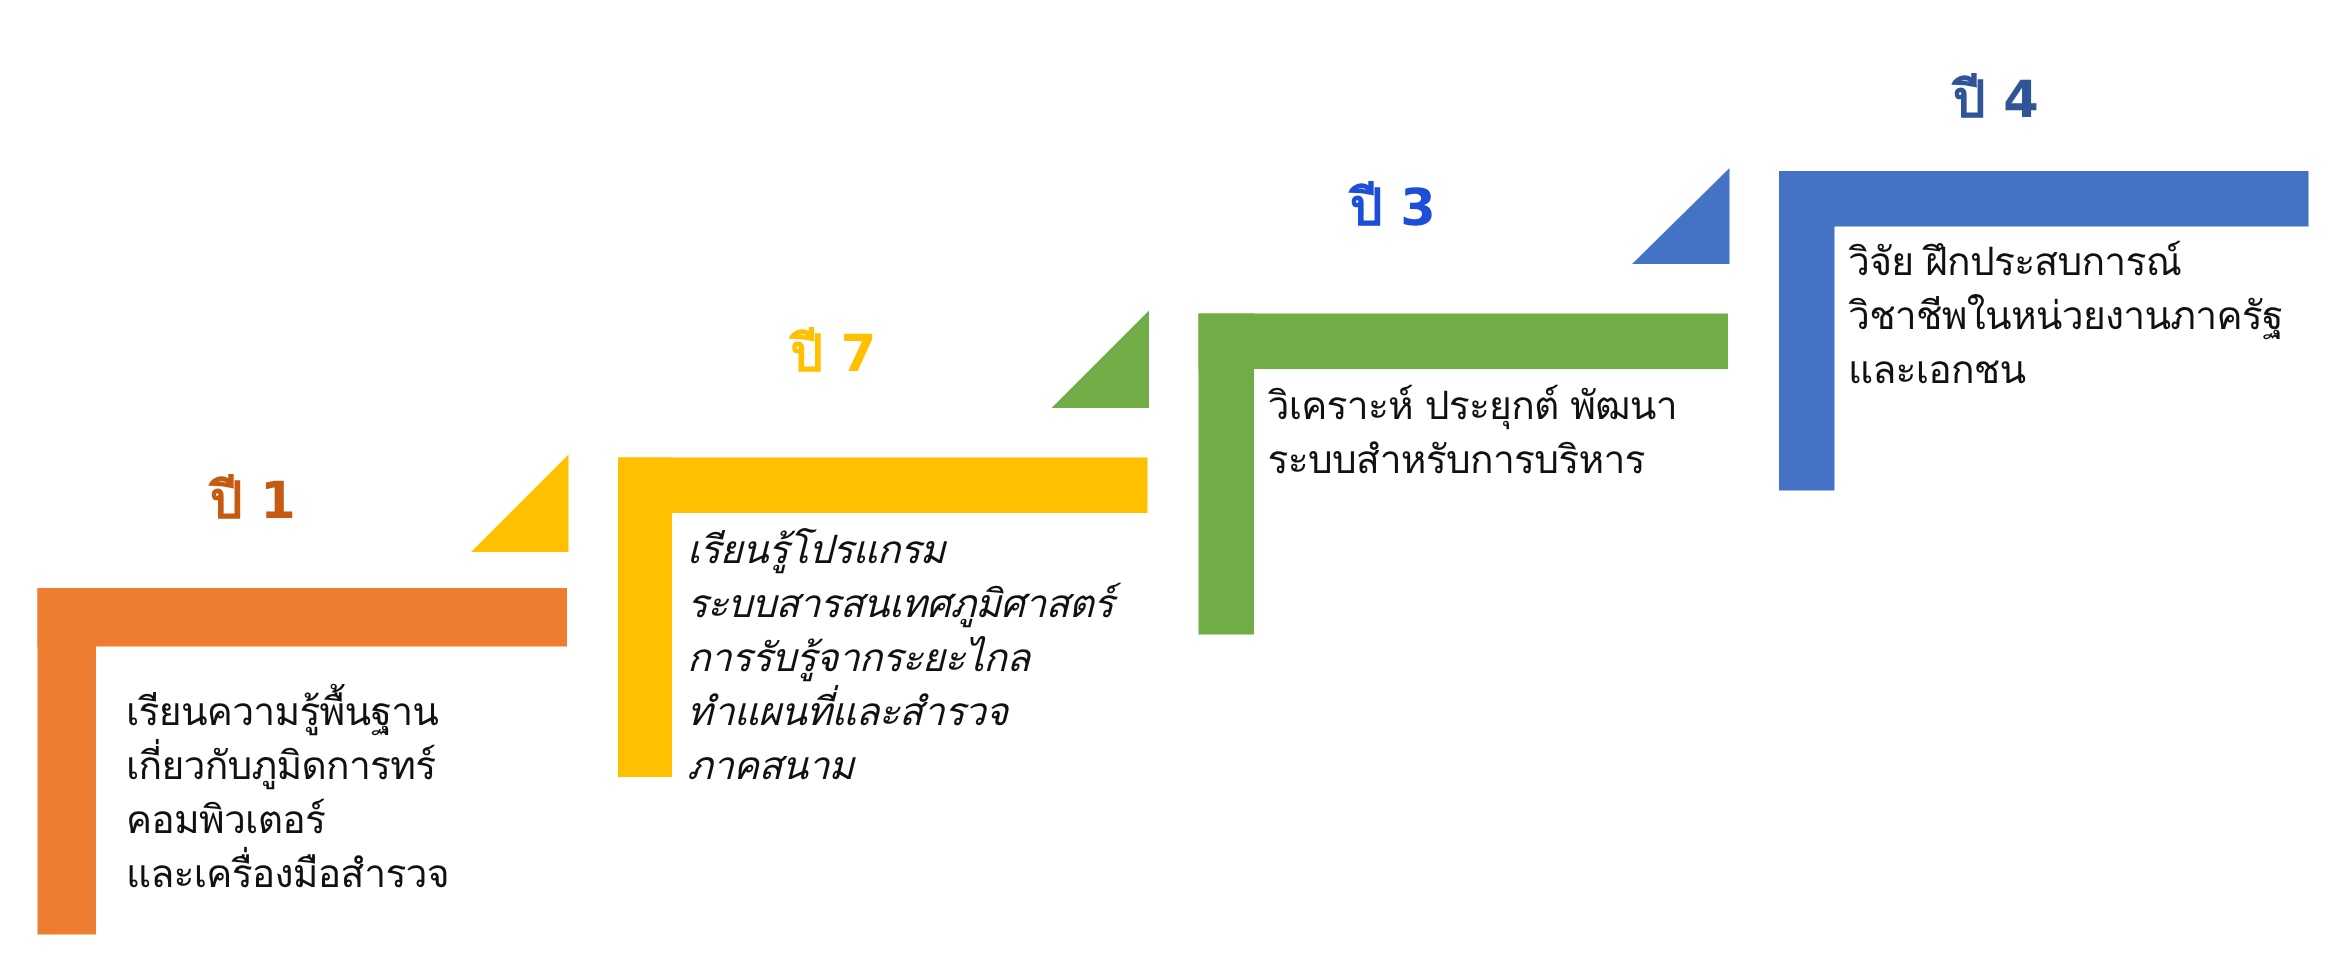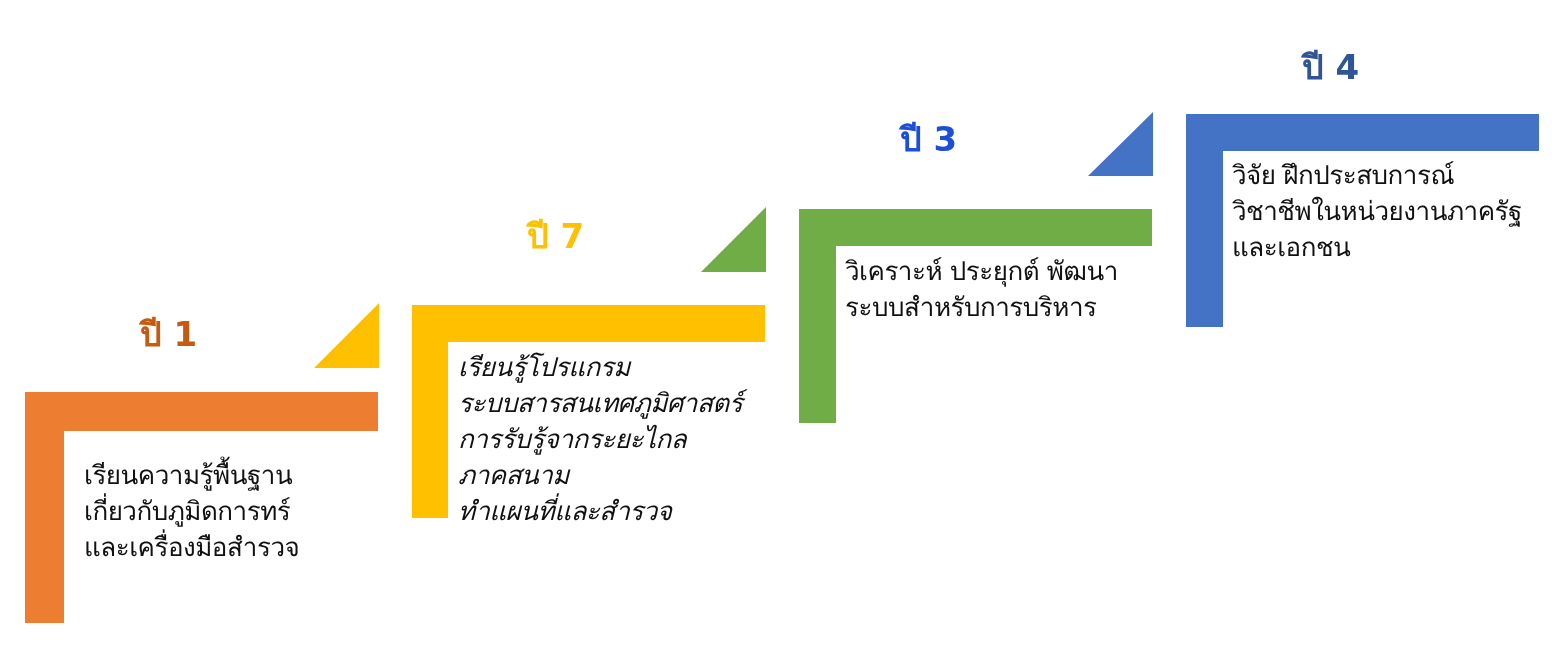--- a/index.html
+++ b/index.html
@@ -17,35 +17,36 @@
 <body>
 
 <div>
   <div class="year" style="left:140px; top:314px; width:120px; color:#C55A11;">ปี 1</div>
   <div class="tri" style="left:314px; top:303px; border-width:0 0 65px 65px; border-color:transparent transparent #FFC000 transparent;"></div>
   <div class="bar" style="left:25px; top:392px; width:353px; height:39px; background:#ED7D31;"></div>
   <div class="bar" style="left:25px; top:392px; width:39px; height:231px; background:#ED7D31;"></div>
   <div class="desc" style="left:84px; top:445px;margin-top:12px;">
     <div>เรียนความรู้พื้นฐาน</div>
     <div>เกี่ยวกับภูมิดการทร์</div>
+    <div>คอมพิวเตอร์</div>
     <div>และเครื่องมือสำรวจ</div>
   </div>
 </div>
 
 <div>
   <div class="year" style="left:527px; top:216px; width:120px; color:#FFC000;">ปี 7</div>
   <div class="tri" style="left:701px; top:207px; border-width:0 0 65px 65px; border-color:transparent transparent #70AD47 transparent;"></div>
   <div class="bar" style="left:412px; top:305px; width:353px; height:37px; background:#FFC000;"></div>
   <div class="bar" style="left:412px; top:305px; width:36px; height:213px; background:#FFC000;"></div>
   <div class="desc" style="left:458px; top:349px;font-style:italic;">
     <div>เรียนรู้โปรแกรม</div>
     <div>ระบบสารสนเทศภูมิศาสตร์</div>
     <div>การรับรู้จากระยะไกล</div>
+    <div>ทำแผนที่และสำรวจ</div>
     <div>ภาคสนาม</div>
-    <div>ทำแผนที่และสำรวจ</div>
   </div>
 </div>
 
 <div>
   <div class="year" style="left:900px; top:119px; width:120px; color:#1d4ed8;">ปี 3</div>
   <div class="tri" style="left:1088px; top:112px; border-width:0 0 64px 65px; border-color:transparent transparent #4472C4 transparent;"></div>
   <div class="bar" style="left:799px; top:209px; width:353px; height:37px; background:#70AD47;"></div>
   <div class="bar" style="left:799px; top:209px; width:37px; height:214px; background:#70AD47;"></div>
   <div class="desc" style="left:845px; top:253px;">
     <div>วิเคราะห์ ประยุกต์ พัฒนา</div>

